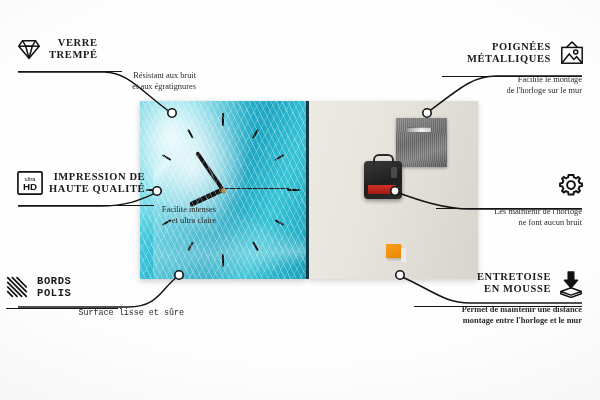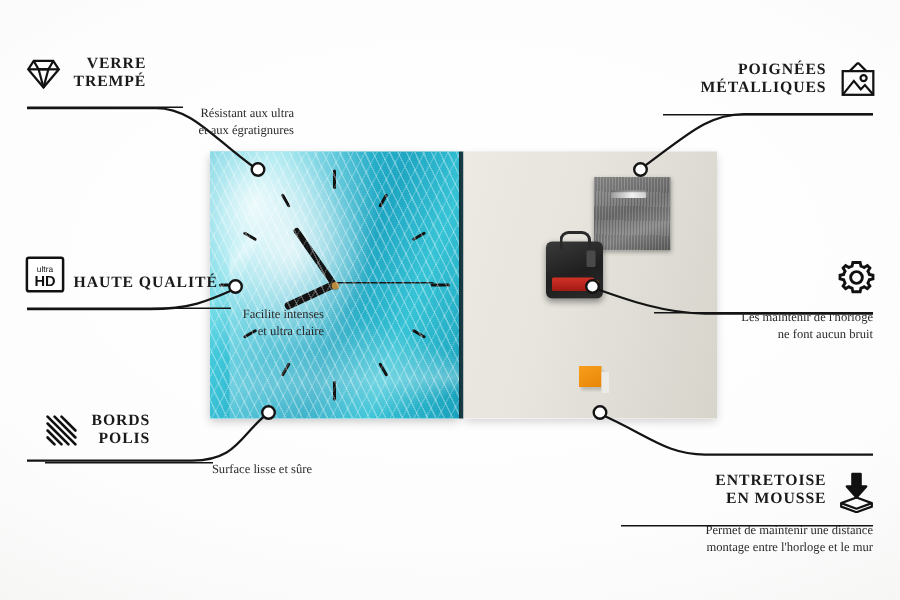--- a/index.html
+++ b/index.html
@@ -215,47 +215,47 @@
           </g>
         </svg>
       </span>
       <span class="title">
         <span>VERRE</span><br>
         <span>TREMPÉ</span>
       </span>
     </div>
     <div class="rule" style="left:2px;top:35px;width:104px;"></div>
     <div class="sub" style="margin-top:9px;padding-left:2px;">
-      <span>Résistant aux ultra</span><br>
+      <span>Résistant aux bruit</span><br>
       <span>et aux égratignures</span>
     </div>
   </div>
 
   <div class="callout left" style="left:16px;top:170px;width:200px;">
     <div class="row">
       <span class="ico">
         <svg viewBox="0 0 30 28" width="28" height="26">
           <rect x="2" y="2" width="26" height="24" fill="#fff" stroke="#111" stroke-width="1.8" rx="1.5"></rect>
           <text x="15" y="12" font-family="Liberation Sans, sans-serif" font-size="6" text-anchor="middle" fill="#111">ultra</text>
           <text x="15" y="22" font-family="Liberation Sans, sans-serif" font-size="10.5" font-weight="bold" text-anchor="middle" fill="#111">HD</text>
         </svg>
       </span>
       <span class="title">
-        <br>
+        <span>IMPRESSION DE</span><br>
         <span>HAUTE QUALITÉ</span>
       </span>
     </div>
     <div class="rule" style="left:2px;top:35px;width:136px;"></div>
     <div class="sub" style="margin-top:9px;padding-left:2px;">
       <span>Facilite intenses</span><br>
       <span>et ultra claire</span>
     </div>
   </div>
 
-  <div class="callout left" style="left:28px;top:274px;width:180px;">
+  <div class="callout left" style="left:4px;top:274px;width:180px;font-family:Liberation Mono, monospace;">
     <div class="row">
       <span class="ico">
         <svg viewBox="0 0 28 28" width="26" height="26">
           <g stroke="#111" stroke-width="1.9" stroke-linecap="round">
             <line x1="4" y1="4" x2="24" y2="24"></line>
             <line x1="4" y1="9" x2="19" y2="24"></line>
             <line x1="4" y1="14" x2="14" y2="24"></line>
             <line x1="4" y1="19" x2="9" y2="24"></line>
             <line x1="9" y1="4" x2="24" y2="19"></line>
             <line x1="14" y1="4" x2="24" y2="14"></line>
@@ -284,20 +284,24 @@
           <g fill="none" stroke="#111" stroke-width="1.6">
             <path d="M15,2 L9,8 M15,2 L21,8"></path>
             <rect x="4" y="8" width="22" height="17"></rect>
             <path d="M4,25 L12,15 L17,21 L20,18 L26,25"></path>
             <circle cx="19" cy="13" r="2.2"></circle>
           </g>
         </svg>
       </span>
     </div>
     <div class="rule" style="right:2px;top:36px;width:140px;"></div>
+    <div class="sub" style="margin-top:9px;padding-right:2px;">
+      <span>Facilite le montage</span><br>
+      <span>de l'horloge sur le mur</span>
+    </div>
   </div>
 
   <div class="callout right" style="left:400px;top:172px;width:184px;">
     <div class="row">
       <span class="ico">
         <svg viewBox="0 0 28 28" width="26" height="26">
           <g fill="none" stroke="#111" stroke-width="2.1">
             <path d="M14,3.2 l2.6,0 l.6,2.6 a8.8,8.8 0 0 1 2.3,1.0 l2.3,-1.4 l1.8,1.8 l-1.4,2.3
                      a8.8,8.8 0 0 1 1.0,2.3 l2.6,.6 l0,2.6 l-2.6,.6 a8.8,8.8 0 0 1 -1.0,2.3
                      l1.4,2.3 l-1.8,1.8 l-2.3,-1.4 a8.8,8.8 0 0 1 -2.3,1.0 l-.6,2.6 l-2.6,0
@@ -309,36 +313,36 @@
         </svg>
       </span>
     </div>
     <div class="rule" style="right:2px;top:36px;width:146px;"></div>
     <div class="sub" style="margin-top:9px;padding-right:2px;">
       <span>Les maintenir de l'horloge</span><br>
       <span>ne font aucun bruit</span>
     </div>
   </div>
 
-  <div class="callout right" style="left:388px;top:270px;width:196px;margin-top:44px;">
+  <div class="callout right" style="left:388px;top:270px;width:196px;">
     <div class="row">
       <span class="title">
         <span>ENTRETOISE</span><br>
         <span>EN MOUSSE</span>
       </span>
       <span class="ico">
         <svg viewBox="0 0 28 30" width="26" height="28">
           <g fill="none" stroke="#111" stroke-width="1.6" stroke-linejoin="round">
             <path d="M11,2 L17,2 L17,11 L21,11 L14,19 L7,11 L11,11 Z" fill="#111"></path>
             <path d="M14,19 L25,23 L14,27 L3,23 Z"></path>
             <path d="M3,23 L3,25.5 L14,29.5 L25,25.5 L25,23"></path>
           </g>
         </svg>
       </span>
     </div>
     <div class="rule" style="right:2px;top:36px;width:168px;"></div>
-    <div class="sub" style="margin-top:9px;padding-right:2px;">
+    <div class="sub" style="margin-top:9px;padding-right:2px;font-weight:bold;">
       <span>Permet de maintenir une distance</span><br>
       <span>montage entre l'horloge et le mur</span>
     </div>
   </div>
 
 </div>
 
 </body></html>

